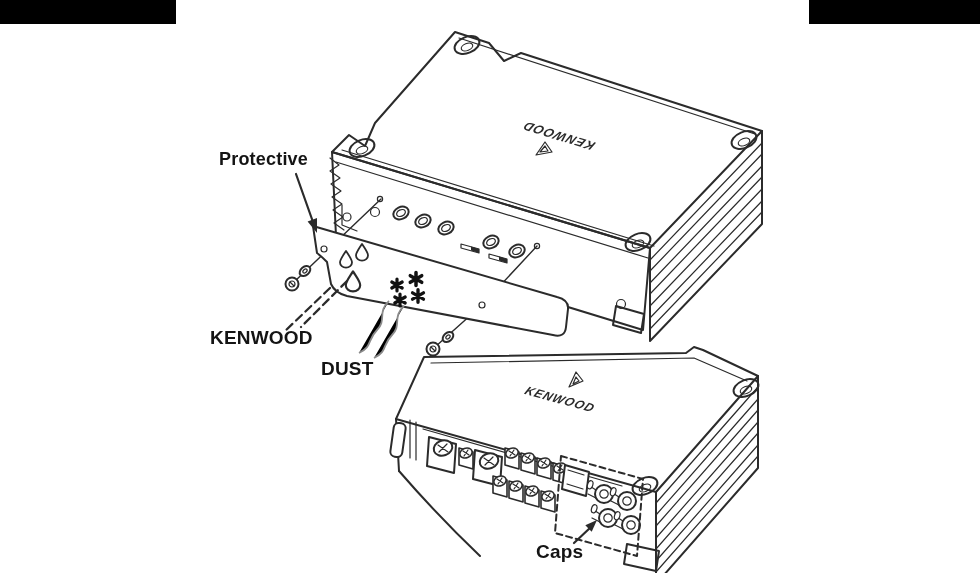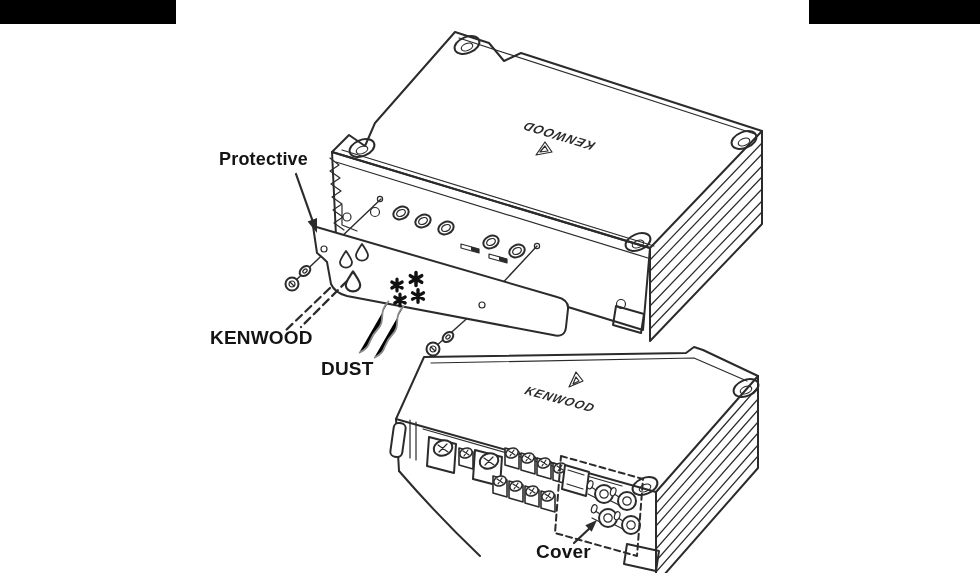--- a/index.html
+++ b/index.html
@@ -231,14 +231,14 @@
       <path class="ln" style="stroke-width:2.2" d="M574,543 L591,527"></path>
       <polygon class="solid" points="597,520 591.7,531.7 585.3,525.3"></polygon>
     </g>
   </svg>
 
   <div class="fig-label" id="lbl-protective">
     <div>Protective</div>
   </div>
   <div class="fig-label" id="lbl-moisture">KENWOOD</div>
   <div class="fig-label" id="lbl-dust">DUST</div>
-  <div class="fig-label" id="lbl-caps">Cover</div>
+  <div class="fig-label" id="lbl-caps">Caps</div>
 </div>
 
 </body></html>

